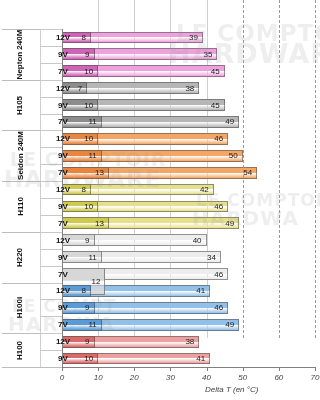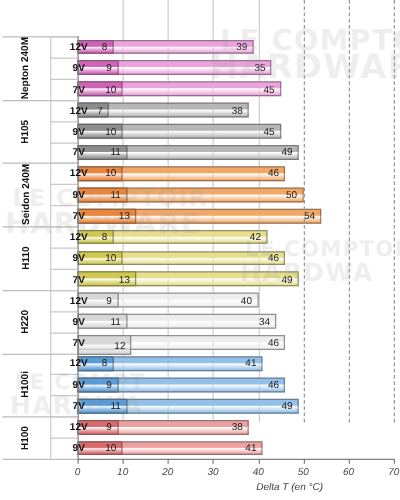--- a/index.html
+++ b/index.html
@@ -248,21 +248,21 @@
         <span class="v">34</span>
       </div>
       <div class="bar charge" style="left: 62px; top: 251.2px; height: 11.9px; width: 39.7571px; background: linear-gradient(rgb(215, 215, 215) 0%, rgb(215, 215, 215) 45%, rgba(255, 255, 255, 0.34) 50%, rgb(215, 215, 215) 100%);">
         <span class="v">11</span>
       </div>
       <div class="vsep" style="top: 265.6px;"></div>
       <div class="vlab" style="top: 265.6px; height: 16.9px;">7V</div>
       <div class="bar" style="left: 62px; top: 268.1px; height: 11.9px; width: 166.257px; background: linear-gradient(rgb(237, 237, 237) 0%, rgb(237, 237, 237) 45%, rgba(255, 255, 255, 0.32) 50%, rgb(237, 237, 237) 100%);">
         <span class="v">46</span>
       </div>
-      <div class="bar charge" style="left: 62px; top: 268.1px; height: 16px; width: 43.3714px; background: linear-gradient(rgb(215, 215, 215) 0%, rgb(215, 215, 215) 45%, rgba(255, 255, 255, 0.34) 50%, rgb(215, 215, 215) 100%);">
+      <div class="bar charge" style="left: 62px; top: 268.1px; height: 27px; width: 43.3714px; background: linear-gradient(rgb(215, 215, 215) 0%, rgb(215, 215, 215) 45%, rgba(255, 255, 255, 0.34) 50%, rgb(215, 215, 215) 100%);">
         <span class="v">12</span>
       </div>
       <div class="grpsep" style="top: 282.5px;"></div>
       <div class="grp" style="top: 282.5px; height: 50.7px;">
         <span>H100i</span>
       </div>
       <div class="vsep" style="top: 282.5px;"></div>
       <div class="vlab" style="top: 282.5px; height: 16.9px;">12V</div>
       <div class="bar" style="left: 62px; top: 285px; height: 11.9px; width: 148.186px; background: linear-gradient(rgb(147, 192, 232) 0%, rgb(147, 192, 232) 45%, rgba(255, 255, 255, 0.32) 50%, rgb(147, 192, 232) 100%);">
         <span class="v">41</span>

